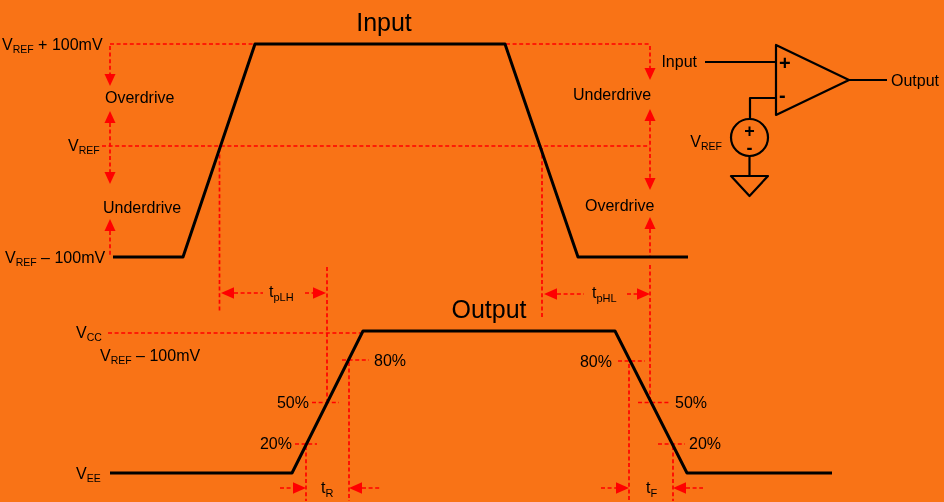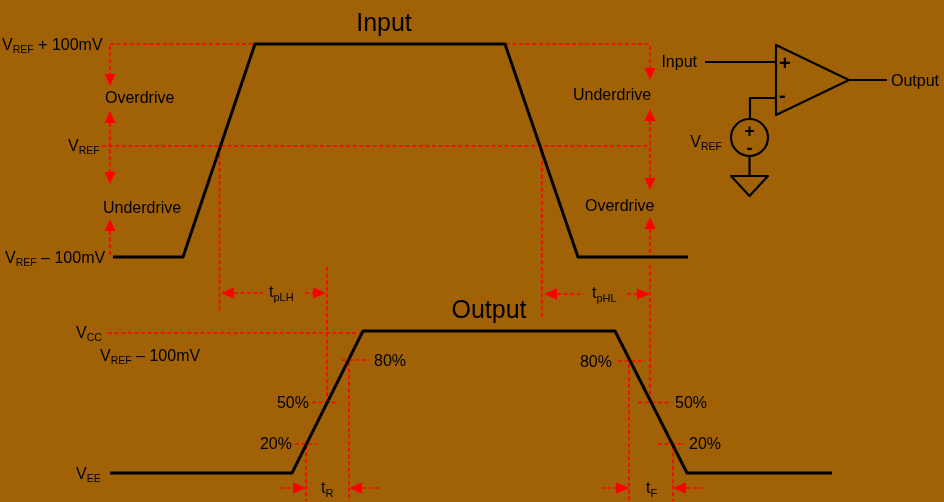--- a/index.html
+++ b/index.html
@@ -1,17 +1,17 @@
 <!DOCTYPE html>
 <html style="--ann: #ff0000; --wave: #000000;"><head>
 <meta charset="utf-8">
 <style>
   :root { --ann:#ff0000; --wave:#000000; }
   html,body { margin:0; padding:0; background:#ffffff; }
-  .stage { position:relative; width:944px; height:502px; background:#a16207; overflow:hidden; }
+  .stage { position:relative; width:944px; height:502px; background:#f97316; overflow:hidden; }
   svg text { font-family:"Liberation Sans", sans-serif; fill:var(--wave); }
   .lbl { font-size:16px; }
   .sub { font-size:10.5px; }
   .tit { font-size:25px; }
   .tsb { font-size:11px; }
   .sgn { font-size:20px; font-weight:bold; }
   .sgn2 { font-size:18px; font-weight:bold; }
   .k { stroke:var(--wave); stroke-width:3; fill:none; stroke-linejoin:round; stroke-linecap:butt; }
   .c { stroke:var(--wave); stroke-width:2.2; fill:none; stroke-linejoin:round; }
   .d { stroke:var(--ann); stroke-width:1.7; stroke-dasharray:4 2.6; fill:none; }

